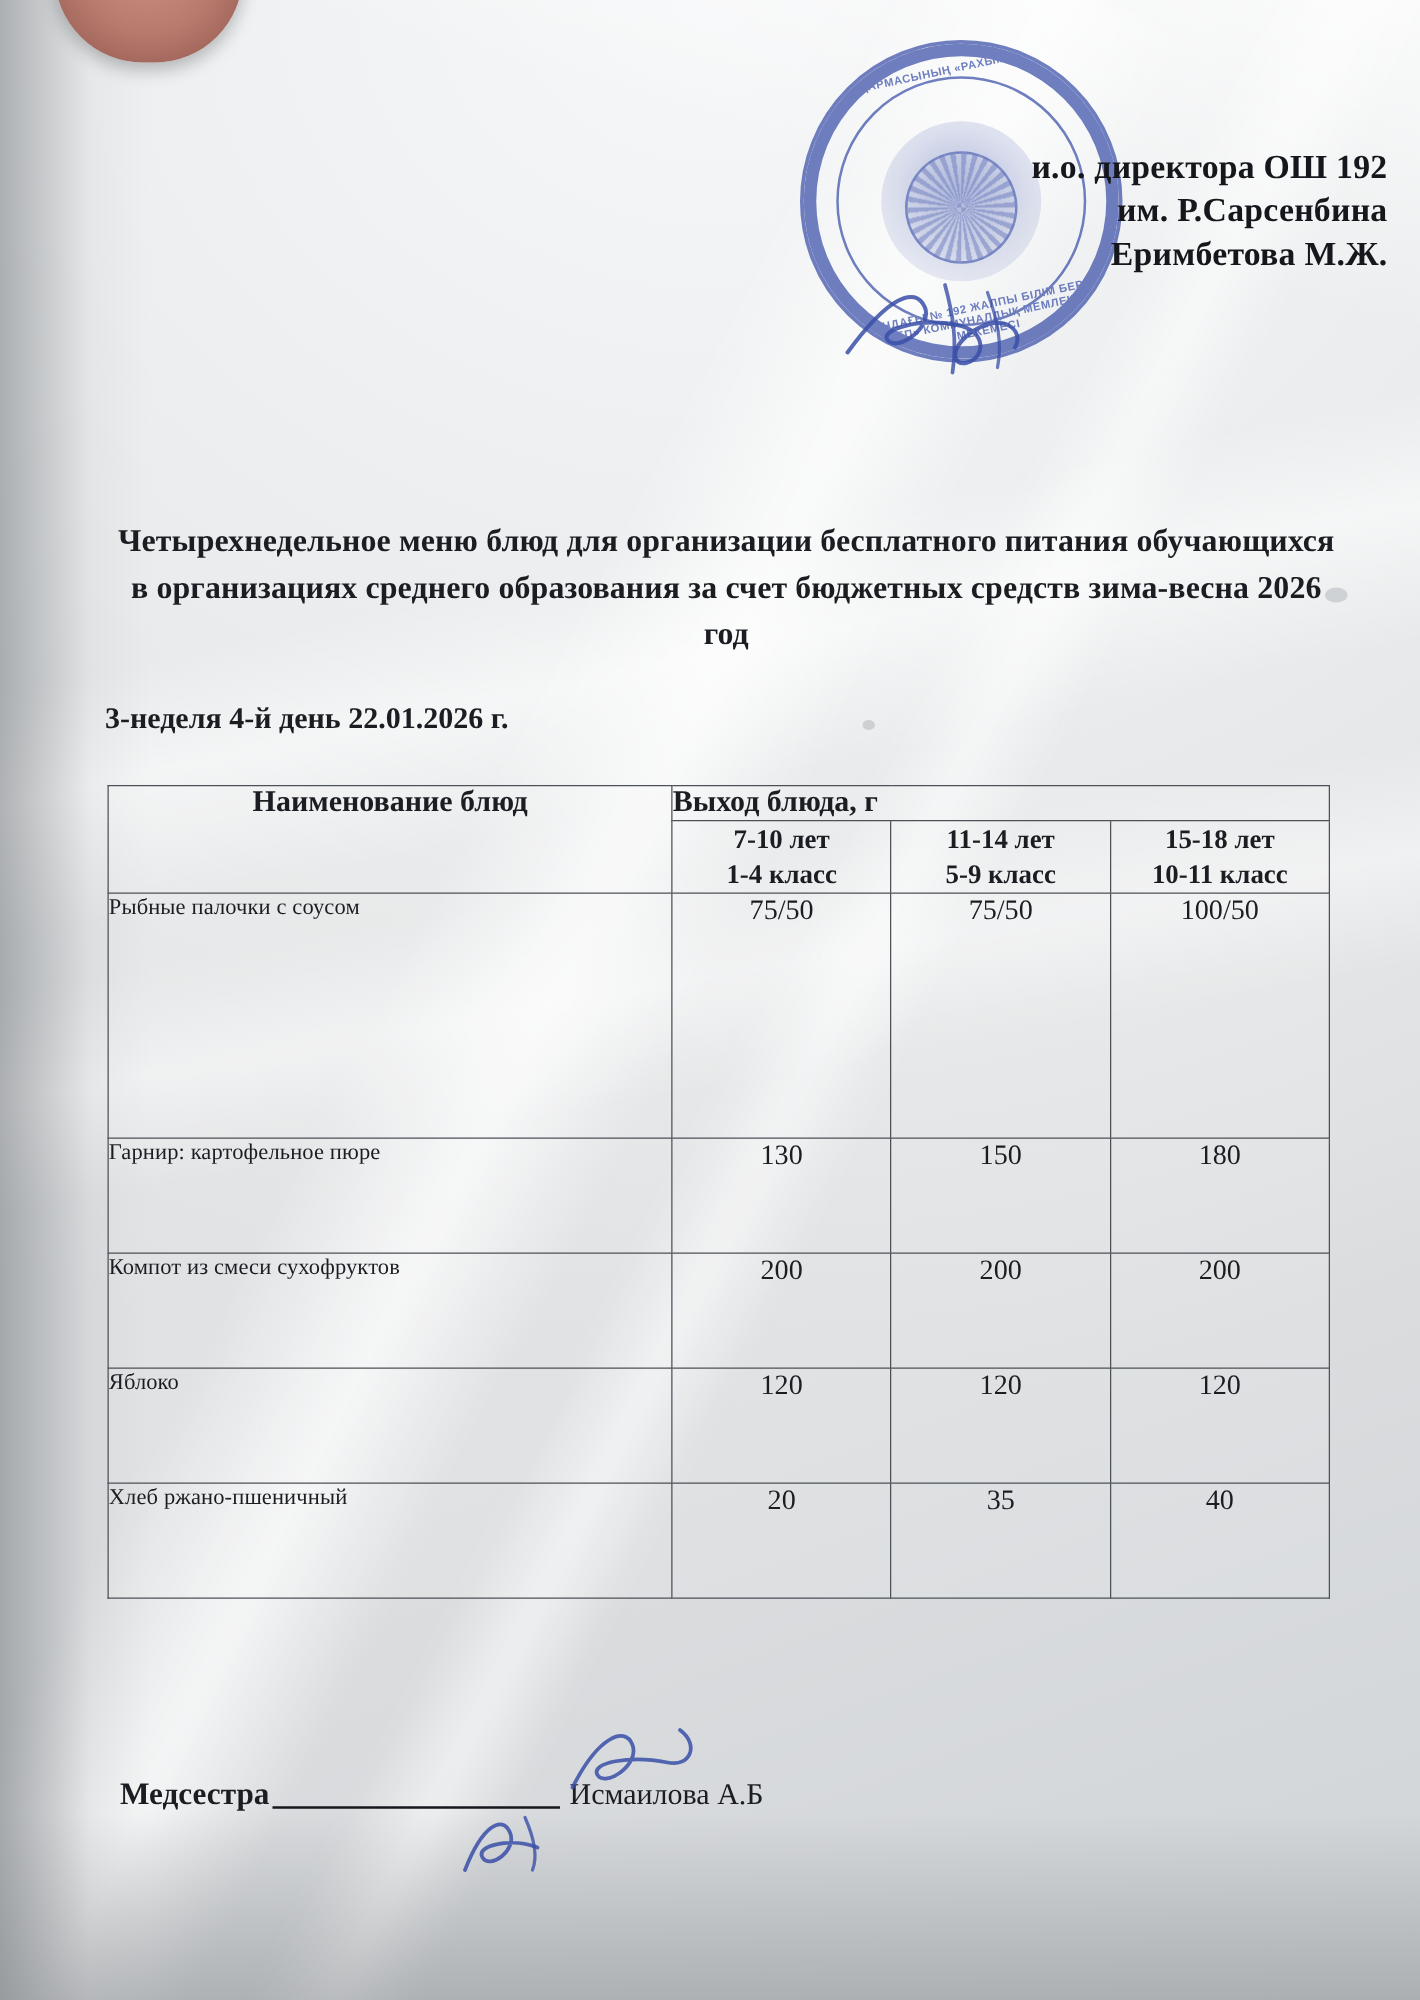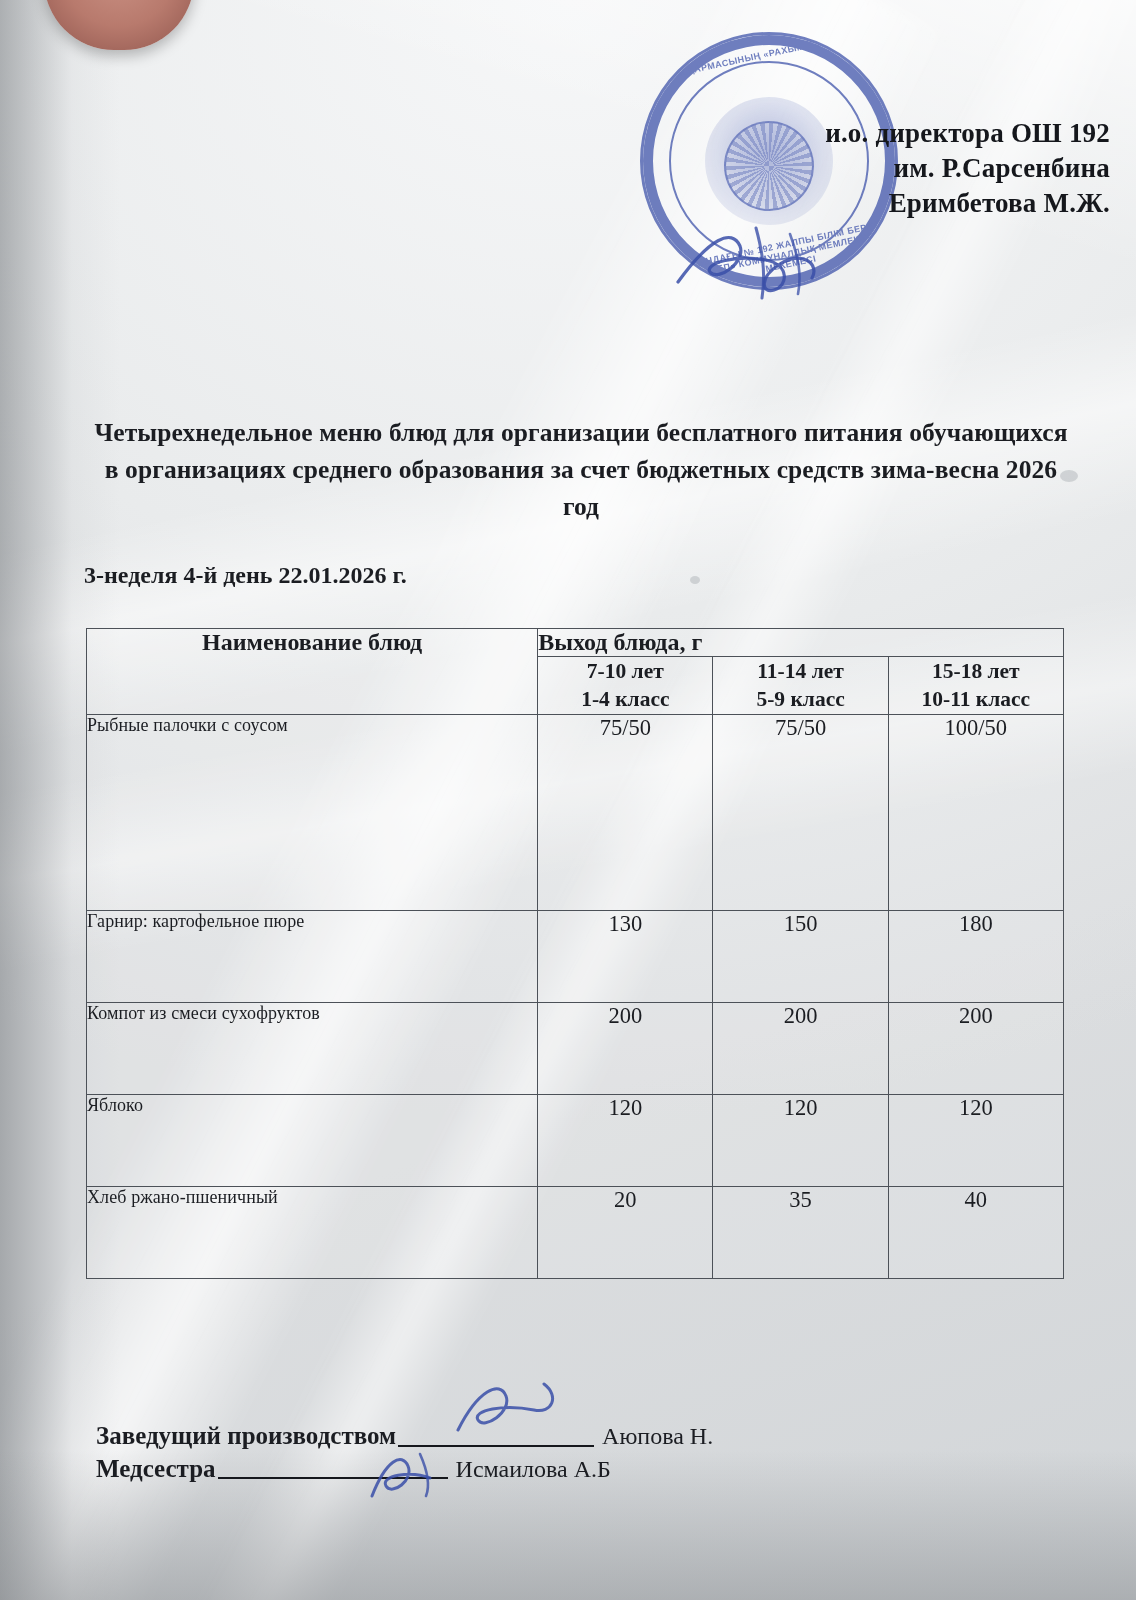--- a/index.html
+++ b/index.html
@@ -380,23 +380,18 @@
   <div class="footer">
     <svg class="ink-1" viewBox="0 0 150 60">
       <path d="M10,52 C30,12 52,2 58,18 C64,34 36,52 30,42 C24,32 56,26 86,32 C104,36 112,18 96,6" fill="none" stroke="#3a4fa8" stroke-width="3" stroke-linecap="round" opacity="0.85"></path>
     </svg>
     <svg class="ink-2" viewBox="0 0 120 56">
       <path d="M14,50 C28,14 44,6 50,20 C56,34 34,50 28,40 C22,30 52,24 72,32" fill="none" stroke="#3a4fa8" stroke-width="3" stroke-linecap="round" opacity="0.85"></path>
       <path d="M62,8 C70,26 72,40 68,50" fill="none" stroke="#3a4fa8" stroke-width="2.6" stroke-linecap="round" opacity="0.8"></path>
     </svg>
 
     <div class="sig-row">
-      <span>Заведущий производством</span>
-      <span class="sig-line"></span>
-      <span class="sig-name">Аюпова Н.</span>
-    </div>
-    <div class="sig-row">
       <span>Медсестра</span>
       <span class="sig-line short"></span>
       <span class="sig-name">Исмаилова А.Б</span>
     </div>
   </div>
 </div>
 
 </body></html>

